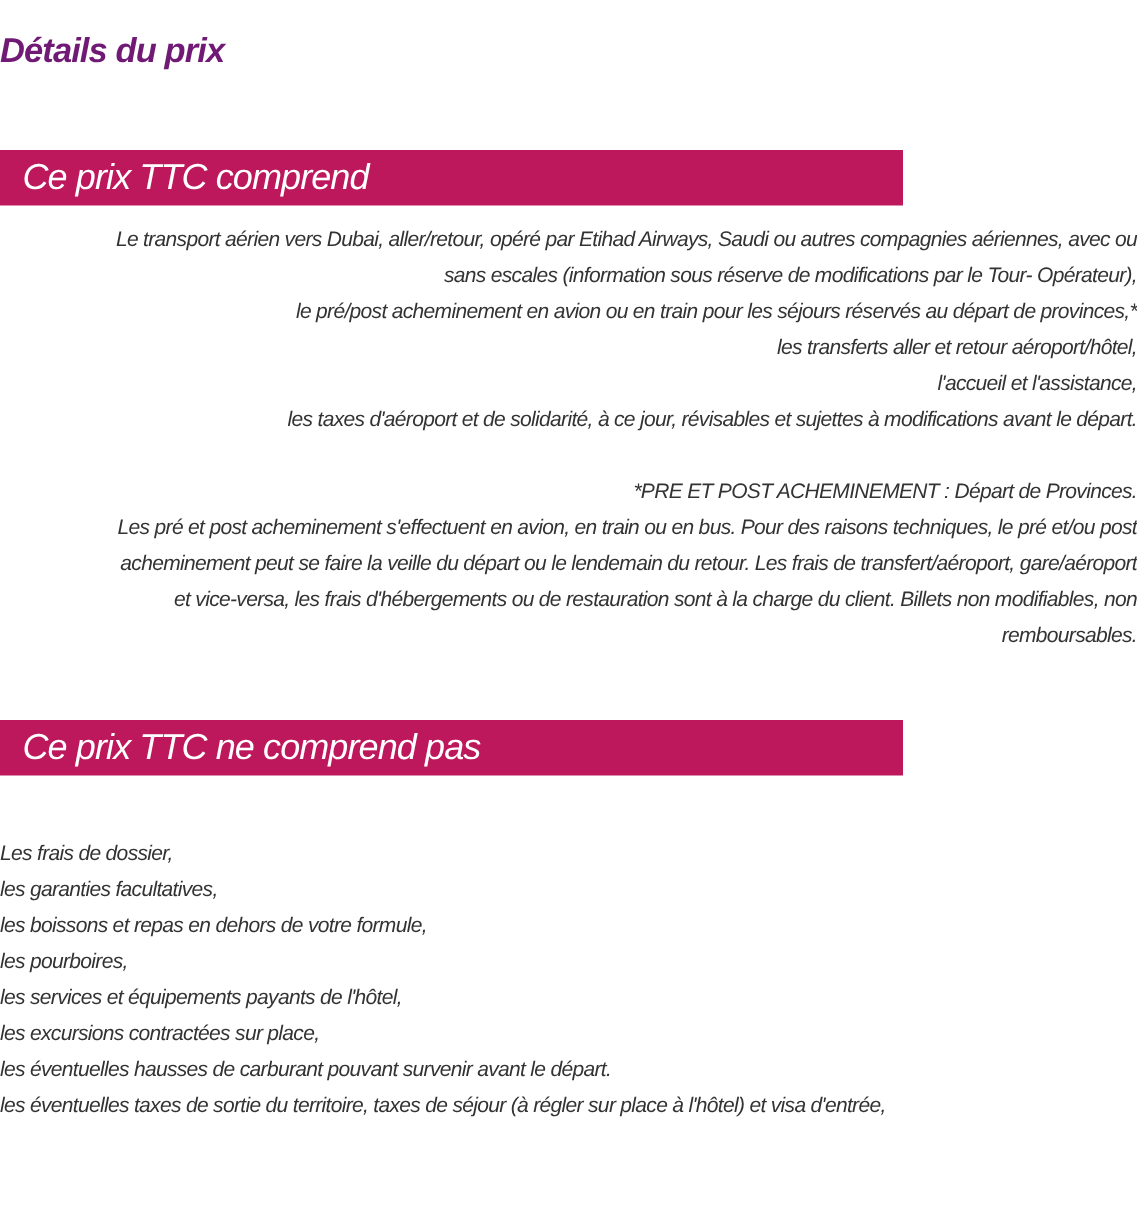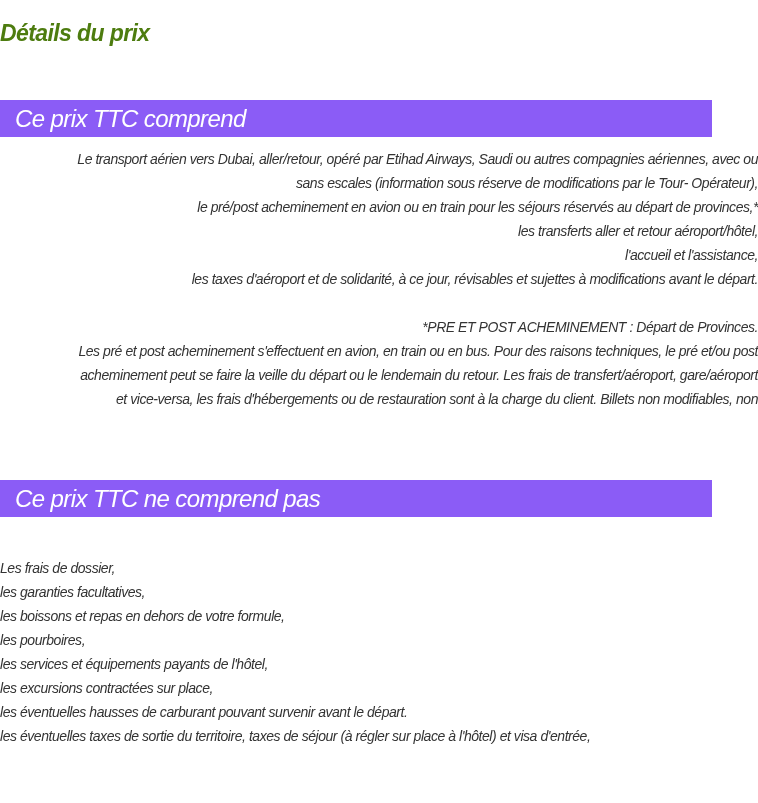--- a/index.html
+++ b/index.html
@@ -1,18 +1,18 @@
 <!DOCTYPE html>
 <html><head>
 <meta charset="utf-8">
 <style>
   html, body { margin:0; padding:0; background:#ffffff; }
   body { width:758px; height:803px; overflow:hidden; font-family:"Liberation Sans", sans-serif; }
-  .page-title { position:absolute; left:0; top:20px; margin:0; font-size:23px; font-weight:bold; font-style:italic; color:#4d7c0f; letter-spacing:-0.6px; }
-  .bar { position:absolute; left:0; width:712px; height:37px; background:#8b5cf6; color:#ffffff; font-style:italic; font-size:24px; letter-spacing:-0.6px; line-height:37px; box-sizing:border-box; padding-left:15px; }
+  .page-title { position:absolute; left:0; top:20px; margin:0; font-size:23px; font-weight:bold; font-style:italic; color:#701a75; letter-spacing:-0.6px; }
+  .bar { position:absolute; left:0; width:602px; height:37px; background:#be185d; color:#ffffff; font-style:italic; font-size:24px; letter-spacing:-0.6px; line-height:37px; box-sizing:border-box; padding-left:15px; }
   .block { position:absolute; left:0; width:758px; font-style:italic; font-size:14px; color:#333333; line-height:24px; letter-spacing:-0.45px; }
   .block p { margin:0; white-space:nowrap; }
   .gap { height:24px; }
 </style>
 </head>
 <body>
 
 <h2 class="page-title">Détails du prix</h2>
 
 <div class="bar" style="top:100px;">Ce prix TTC comprend</div>
@@ -22,20 +22,21 @@
   <p>sans escales (information sous réserve de modifications par le Tour- Opérateur),</p>
   <p>le pré/post acheminement en avion ou en train pour les séjours réservés au départ de provinces,*</p>
   <p>les transferts aller et retour aéroport/hôtel,</p>
   <p>l'accueil et l'assistance,</p>
   <p>les taxes d'aéroport et de solidarité, à ce jour, révisables et sujettes à modifications avant le départ.</p>
   <div class="gap"></div>
   <p>*PRE ET POST ACHEMINEMENT : Départ de Provinces.</p>
   <p>Les pré et post acheminement s'effectuent en avion, en train ou en bus. Pour des raisons techniques, le pré et/ou post</p>
   <p>acheminement peut se faire la veille du départ ou le lendemain du retour. Les frais de transfert/aéroport, gare/aéroport</p>
   <p>et vice-versa, les frais d'hébergements ou de restauration sont à la charge du client. Billets non modifiables, non</p>
+  <p>remboursables.</p>
 </div>
 
 <div class="bar" style="top:480px;">Ce prix TTC ne comprend pas</div>
 
 <div class="block" style="top:556px;">
   <p>Les frais de dossier,</p>
   <p>les garanties facultatives,</p>
   <p>les boissons et repas en dehors de votre formule,</p>
   <p>les pourboires,</p>
   <p>les services et équipements payants de l'hôtel,</p>

